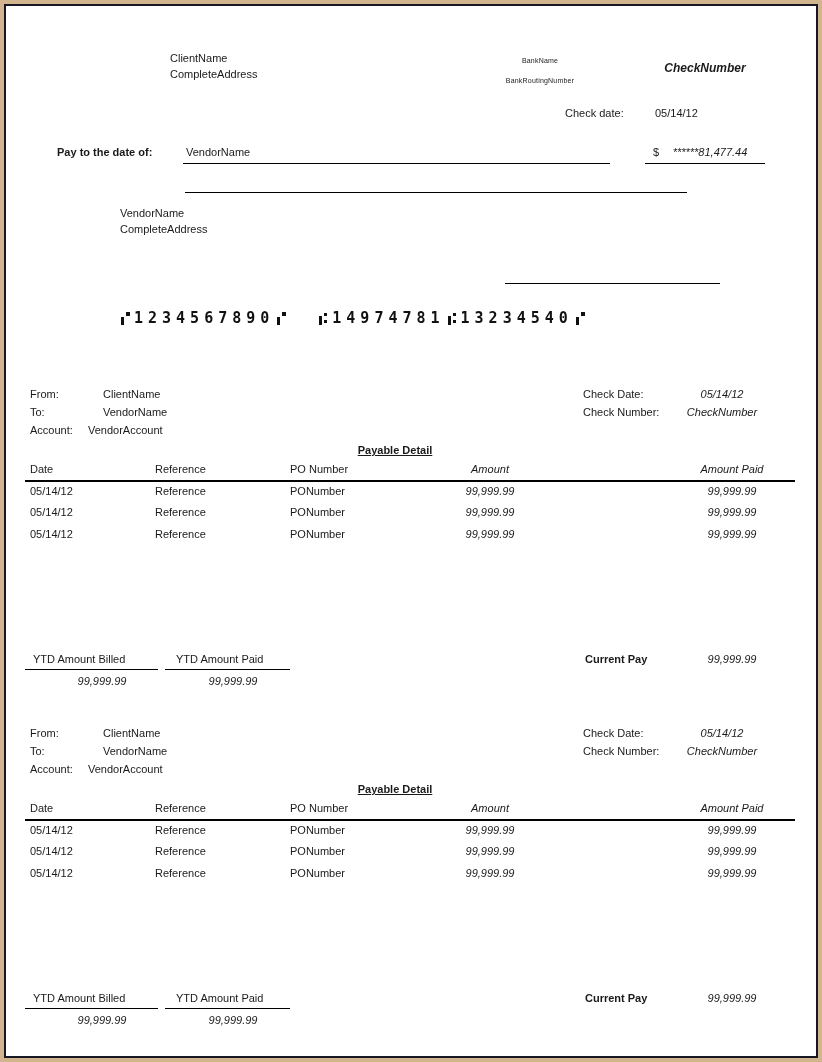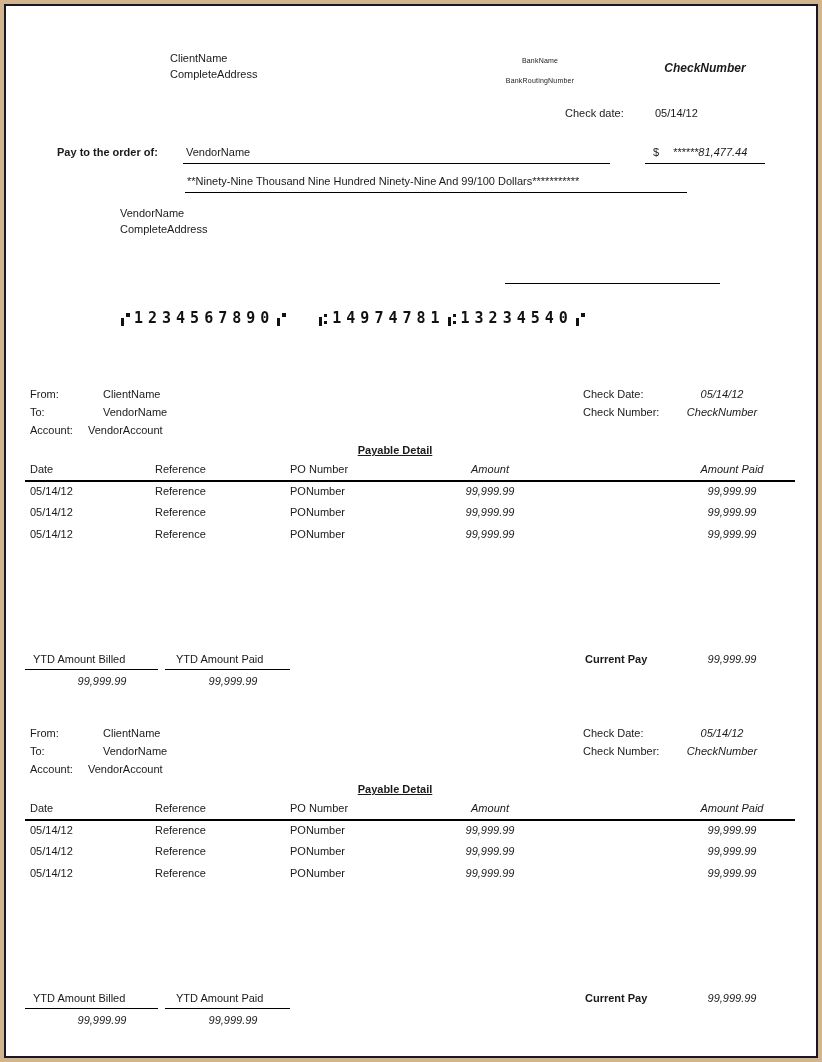--- a/index.html
+++ b/index.html
@@ -17,21 +17,21 @@
   .b { font-weight:bold; }
   .r { text-align:center;font-style:italic; }
   .c { text-align:center; }
   .hline { position:absolute; height:1px; background:#000; }
   .hline2 { position:absolute; height:2px; background:#000; }
   .small { font-size:7px; letter-spacing:0.2px; }
   .cknum { font-size:12px; font-weight:bold; }
   .u { text-decoration:underline; }
 
   
-  .micr { position:absolute; display:flex; align-items:flex-end; }
+  .micr { position:absolute; display:flex; align-items:center; }
   .micr-digits {
     font-family:"DejaVu Sans Mono", monospace;
     font-weight:bold; font-size:15px; letter-spacing:5px; line-height:17px;
     color:#111;
   }
   .micr-sym { position:relative; display:inline-block; width:10px; height:15px; margin:0 3px; }
   .micr-onus::before { content:""; position:absolute; left:0; bottom:1px; width:3px; height:8px; background:#111; }
   .micr-onus::after  { content:""; position:absolute; right:1px; top:1px; width:4px; height:4px; background:#111; }
   .micr-transit::before { content:""; position:absolute; left:0; bottom:1px; width:3px; height:9px; background:#111; }
   .micr-transit::after  { content:""; position:absolute; right:2px; top:2px; width:3px; height:3px; background:#111;
@@ -47,29 +47,28 @@
   <div class="abs" style="left:170px; top:68px;">CompleteAddress</div>
 
   <div class="abs small c" style="left:480px; top:57px; width:120px;">BankName</div>
   <div class="abs small c" style="left:480px; top:77px; width:120px;">BankRoutingNumber</div>
 
   <div class="abs cknum r" style="left:645px; top:61px; width:120px;">CheckNumber</div>
 
   <div class="abs" style="left:565px; top:107px;">Check date:</div>
   <div class="abs" style="left:655px; top:107px;">05/14/12</div>
 
-  <div class="abs b" style="left:57px; top:146px;">Pay to the order of:</div>
+  <div class="abs b" style="left:57px; top:146px;">Pay to the date of:</div>
   <div class="abs" style="left:186px; top:146px;">VendorName</div>
   <div class="hline" style="left:183px; top:163px; width:427px;"></div>
 
   <div class="abs" style="left:653px; top:146px;">$</div>
   <div class="abs r" style="left:655px; top:146px; width:110px;">******81,477.44</div>
   <div class="hline" style="left:645px; top:163px; width:120px;"></div>
 
-  <div class="abs" style="left:187px; top:175px;">**Ninety-Nine Thousand Nine Hundred Ninety-Nine And 99/100 Dollars***********</div>
   <div class="hline" style="left:185px; top:192px; width:502px;"></div>
 
   <div class="abs" style="left:120px; top:207px;">VendorName</div>
   <div class="abs" style="left:120px; top:223px;">CompleteAddress</div>
 
   <div class="hline" style="left:505px; top:283px; width:215px;"></div>
 
   <div class="micr" style="left:118px; top:310px;">
     <span class="micr-sym micr-onus"></span>
     <span class="micr-digits">1234567890</span>

